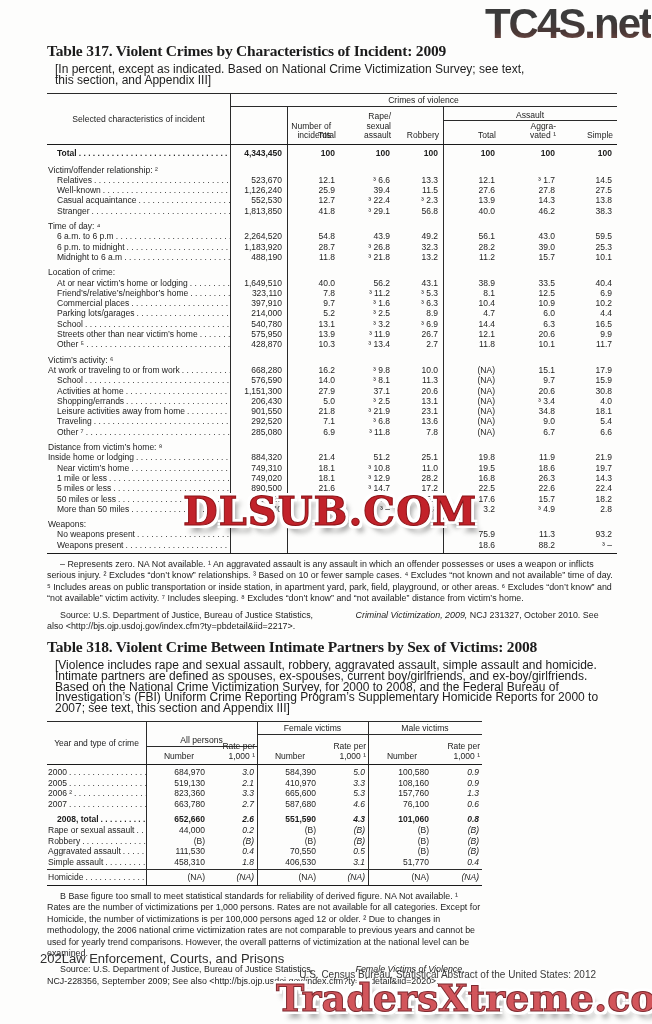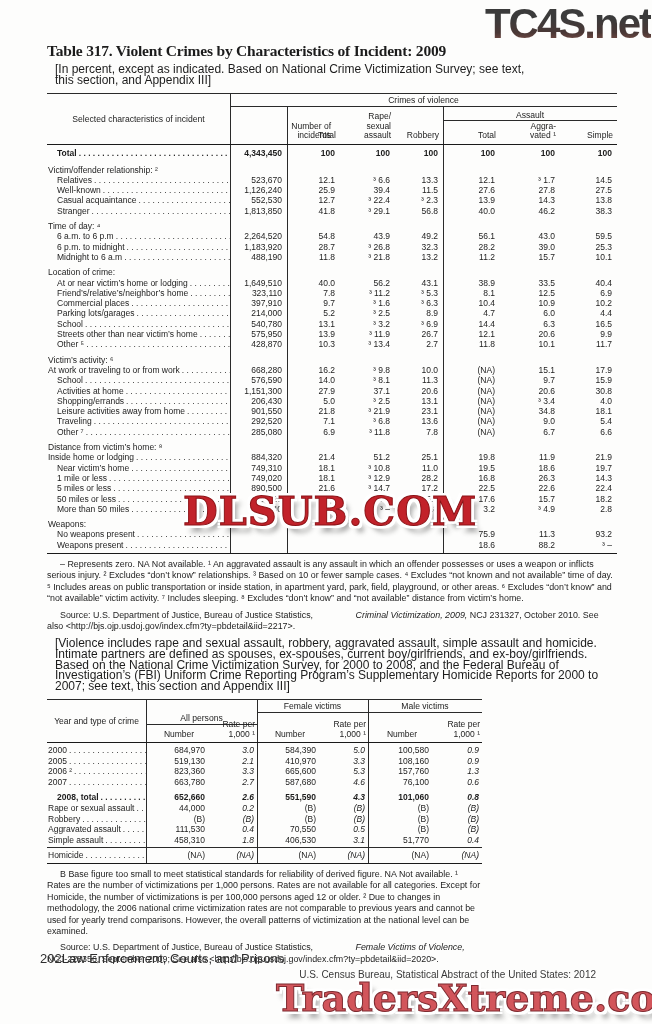--- a/index.html
+++ b/index.html
@@ -533,20 +533,21 @@
             <div class="v">³ –</div>
           </div>
         </div>
     </div>
 
     <p class="fn">– Represents zero. NA Not available. ¹ An aggravated assault is any assault in which an offender possesses or uses a weapon or inflicts serious injury. ² Excludes “don’t know” relationships. ³ Based on 10 or fewer sample cases. ⁴ Excludes “not known and not available” time of day. ⁵ Includes areas on public transportation or inside station, in apartment yard, park, field, playground, or other areas. ⁶ Excludes “don’t know” and “not available” victim activity. ⁷ Includes sleeping. ⁸ Excludes “don’t know” and “not available” distance from victim’s home.</p>
     <p class="fn"><span>Source: U.S. Department of Justice, Bureau of Justice Statistics, </span><i>Criminal Victimization, 2009,</i><span> NCJ 231327, October 2010. See also &lt;http://bjs.ojp.usdoj.gov/index.cfm?ty=pbdetail&amp;iid=2217&gt;.</span></p>
   </div>
 
   <div class="sect t318">
+    <h1 class="ttl">Table 318. Violent Crime Between Intimate Partners by Sex of Victims: 2008</h1>
     <p class="bracket">[Violence includes rape and sexual assault, robbery, aggravated assault, simple assault and homicide. Intimate partners are defined as spouses, ex-spouses, current boy/girlfriends, and ex-boy/girlfriends. Based on the National Crime Victimization Survey, for 2000 to 2008, and the Federal Bureau of Investigation’s (FBI) Uniform Crime Reporting Program’s Supplementary Homicide Reports for 2000 to 2007; see text, this section and Appendix III]</p>
 
     <div class="tbl318">
       <div class="thead">
         <div class="stubH">Year and type of crime</div>
         <div class="spanner g1">All persons</div>
         <div class="spanner g2">Female victims</div>
         <div class="spanner g3">Male victims</div>
         <div class="chdr num n1">Number</div>
         <div class="chdr rt1">Rate per

